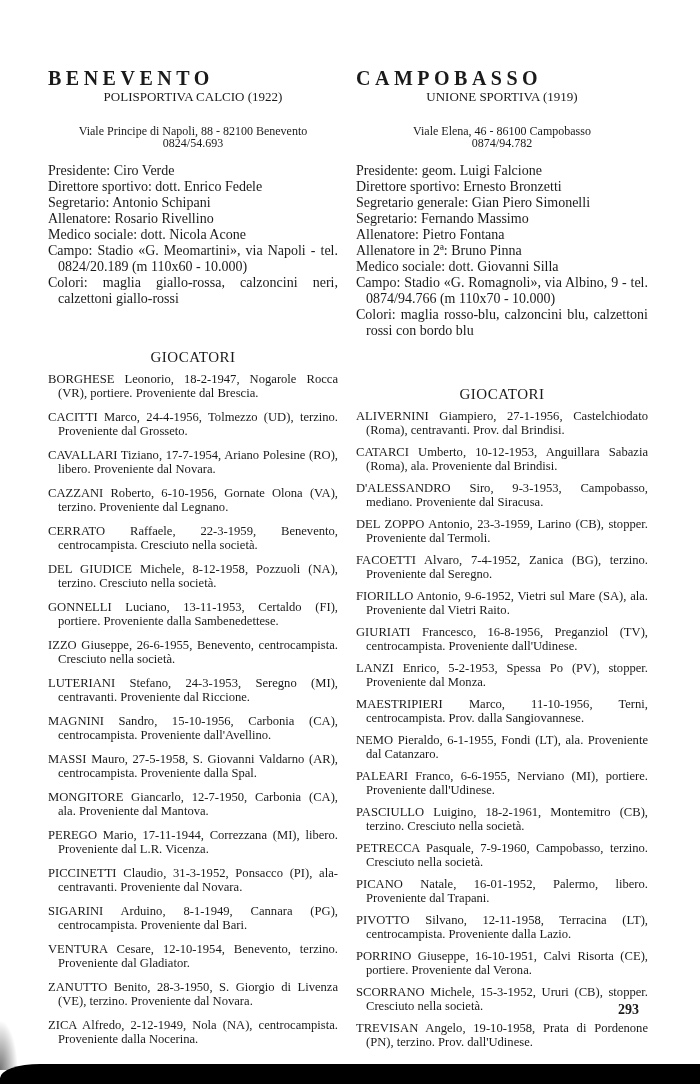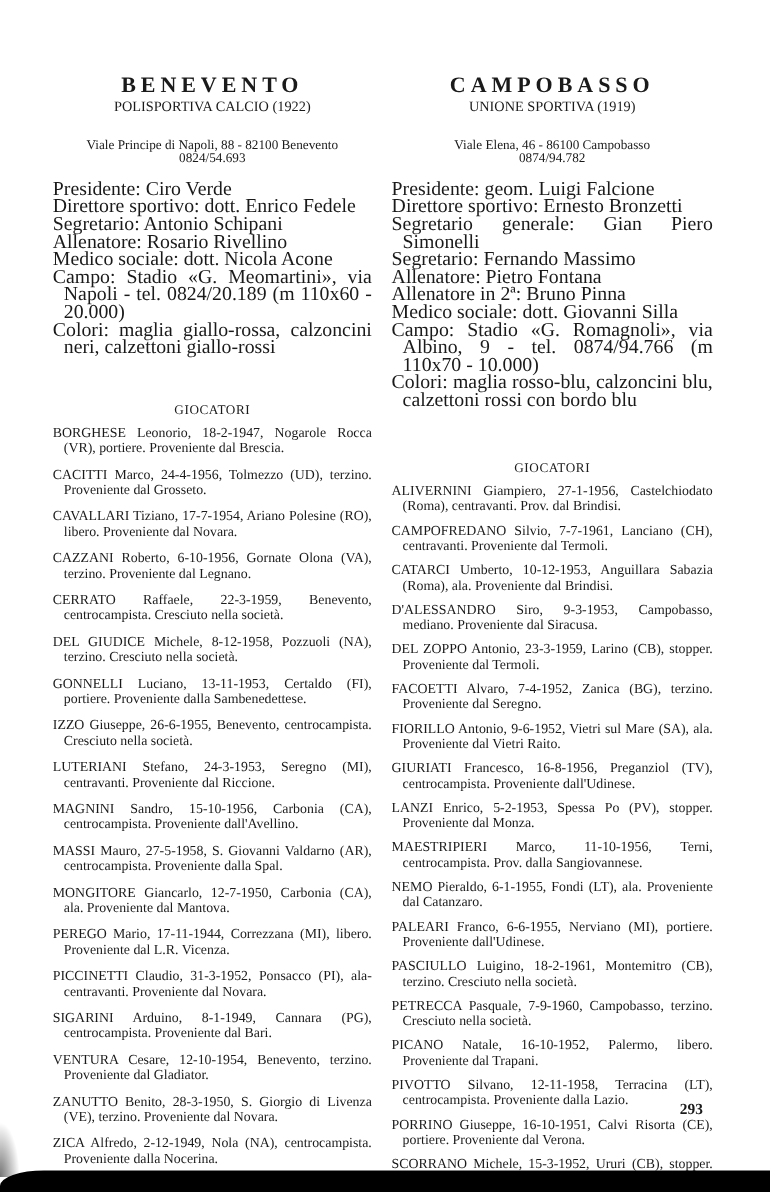--- a/index.html
+++ b/index.html
@@ -6,33 +6,33 @@
   body {
     width: 700px; height: 1084px; overflow: hidden; position: relative;
     background: #ffffff;
     font-family: "Liberation Serif", "DejaVu Serif", serif;
     color: #1a1a1a;
   }
   .col { position: absolute; top: 68px; width: 290px; }
   .col.left { left: 48px; }
   .col.right { left: 356px; width: 292px; }
   .team-name {
-    text-align: center; font-weight: bold; font-size: 20px;
+    text-align: left; font-weight: bold; font-size: 20px;
     letter-spacing: 4.5px; line-height: 20px; margin: 0;
   }
   .team-sub {
     text-align: center; font-size: 13px; line-height: 14px; margin-top: 2px;
   }
   .address {
     text-align: center; font-size: 12px; line-height: 12px; margin-top: 21px;
   }
-  .info { margin-top: 14px; font-size: 18px; line-height: 16px; }
+  .info { margin-top: 14px; font-size: 14px; line-height: 16px; }
   .info .row { padding-left: 10px; text-indent: -10px; text-align: justify; }
   .section-title {
-    text-align: center; font-size: 12px; letter-spacing: 0.5px;
+    text-align: center; font-size: 15px; letter-spacing: 0.5px;
   }
   .left .section-title { margin-top: 42px; }
   .right .section-title { margin-top: 47px; }
   .players { margin-top: 6px; font-size: 12.6px; line-height: 14px; }
   .player {
     padding-left: 10px; text-indent: -10px; text-align: justify;
     margin-bottom: 10px;
   }
   .right .player { margin-bottom: 8px; }
   .page-number {
@@ -58,21 +58,21 @@
   <div class="address">
     <div>Viale Principe di Napoli, 88 - 82100 Benevento</div>
     <div>0824/54.693</div>
   </div>
   <div class="info">
     <div class="row">Presidente: Ciro Verde</div>
     <div class="row">Direttore sportivo: dott. Enrico Fedele</div>
     <div class="row">Segretario: Antonio Schipani</div>
     <div class="row">Allenatore: Rosario Rivellino</div>
     <div class="row">Medico sociale: dott. Nicola Acone</div>
-    <div class="row">Campo: Stadio «G. Meomartini», via Napoli - tel. 0824/20.189 (m 110x60 - 20.000)</div>
+    <div class="row">Campo: Stadio «G. Meomartini», via Napoli - tel. 0824/20.189 (m 110x60 - 10.000)</div>
     <div class="row">Colori: maglia giallo-rossa, calzoncini neri, calzettoni giallo-rossi</div>
   </div>
   <div class="section-title">GIOCATORI</div>
   <div class="players">
     <div class="player">BORGHESE Leonorio, 18-2-1947, Nogarole Rocca (VR), portiere. Proveniente dal Brescia.</div>
     <div class="player">CACITTI Marco, 24-4-1956, Tolmezzo (UD), terzino. Proveniente dal Grosseto.</div>
     <div class="player">CAVALLARI Tiziano, 17-7-1954, Ariano Polesine (RO), libero. Proveniente dal Novara.</div>
     <div class="player">CAZZANI Roberto, 6-10-1956, Gornate Olona (VA), terzino. Proveniente dal Legnano.</div>
     <div class="player">CERRATO Raffaele, 22-3-1959, Benevento, centrocampista. Cresciuto nella società.</div>
     <div class="player">DEL GIUDICE Michele, 8-12-1958, Pozzuoli (NA), terzino. Cresciuto nella società.</div>
@@ -105,34 +105,33 @@
     <div class="row">Segretario: Fernando Massimo</div>
     <div class="row">Allenatore: Pietro Fontana</div>
     <div class="row">Allenatore in 2ª: Bruno Pinna</div>
     <div class="row">Medico sociale: dott. Giovanni Silla</div>
     <div class="row">Campo: Stadio «G. Romagnoli», via Albino, 9 - tel. 0874/94.766 (m 110x70 - 10.000)</div>
     <div class="row">Colori: maglia rosso-blu, calzoncini blu, calzettoni rossi con bordo blu</div>
   </div>
   <div class="section-title">GIOCATORI</div>
   <div class="players">
     <div class="player">ALIVERNINI Giampiero, 27-1-1956, Castelchiodato (Roma), centravanti. Prov. dal Brindisi.</div>
-    <div class="player">CAMPOFREDANO Silvio, 7-7-1961, Lanciano (CH), centravanti. Proveniente dal Termoli.</div>
     <div class="player">CATARCI Umberto, 10-12-1953, Anguillara Sabazia (Roma), ala. Proveniente dal Brindisi.</div>
     <div class="player">D'ALESSANDRO Siro, 9-3-1953, Campobasso, mediano. Proveniente dal Siracusa.</div>
     <div class="player">DEL ZOPPO Antonio, 23-3-1959, Larino (CB), stopper. Proveniente dal Termoli.</div>
     <div class="player">FACOETTI Alvaro, 7-4-1952, Zanica (BG), terzino. Proveniente dal Seregno.</div>
     <div class="player">FIORILLO Antonio, 9-6-1952, Vietri sul Mare (SA), ala. Proveniente dal Vietri Raito.</div>
     <div class="player">GIURIATI Francesco, 16-8-1956, Preganziol (TV), centrocampista. Proveniente dall'Udinese.</div>
     <div class="player">LANZI Enrico, 5-2-1953, Spessa Po (PV), stopper. Proveniente dal Monza.</div>
     <div class="player">MAESTRIPIERI Marco, 11-10-1956, Terni, centrocampista. Prov. dalla Sangiovannese.</div>
     <div class="player">NEMO Pieraldo, 6-1-1955, Fondi (LT), ala. Proveniente dal Catanzaro.</div>
     <div class="player">PALEARI Franco, 6-6-1955, Nerviano (MI), portiere. Proveniente dall'Udinese.</div>
     <div class="player">PASCIULLO Luigino, 18-2-1961, Montemitro (CB), terzino. Cresciuto nella società.</div>
     <div class="player">PETRECCA Pasquale, 7-9-1960, Campobasso, terzino. Cresciuto nella società.</div>
-    <div class="player">PICANO Natale, 16-10-1952, Palermo, libero. Proveniente dal Trapani.</div>
+    <div class="player">PICANO Natale, 16-01-1952, Palermo, libero. Proveniente dal Trapani.</div>
     <div class="player">PIVOTTO Silvano, 12-11-1958, Terracina (LT), centrocampista. Proveniente dalla Lazio.</div>
     <div class="player">PORRINO Giuseppe, 16-10-1951, Calvi Risorta (CE), portiere. Proveniente dal Verona.</div>
     <div class="player">SCORRANO Michele, 15-3-1952, Ururi (CB), stopper. Cresciuto nella società.</div>
     <div class="player">TREVISAN Angelo, 19-10-1958, Prata di Pordenone (PN), terzino. Prov. dall'Udinese.</div>
   </div>
 </div>
 
 <div class="page-number">293</div>
 <div class="left-shadow"></div>
 <div class="bottom-shadow"></div>

